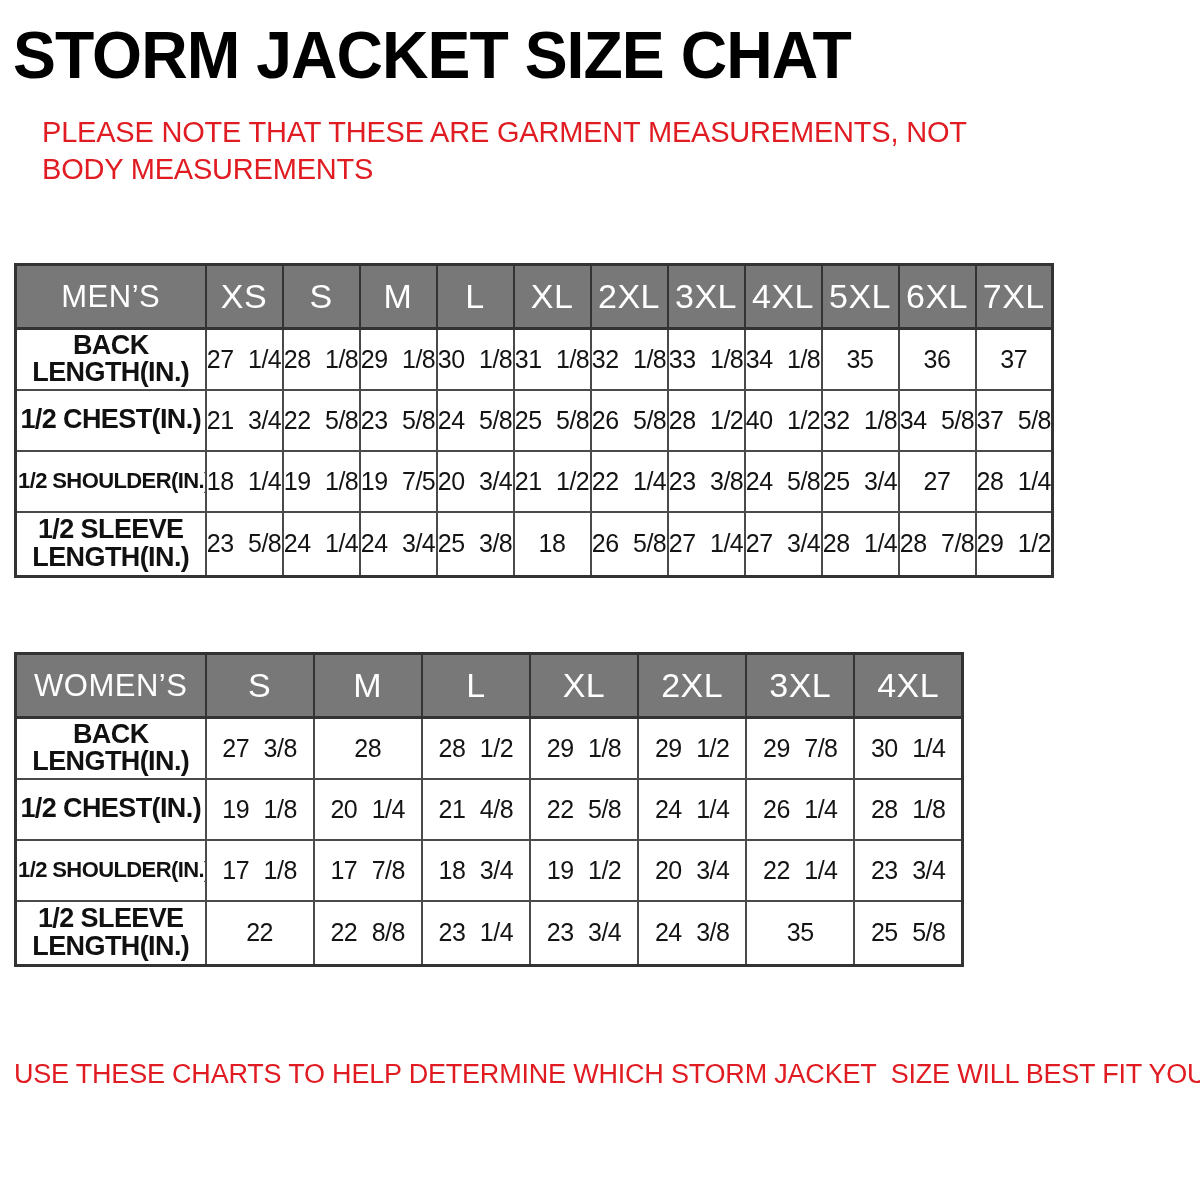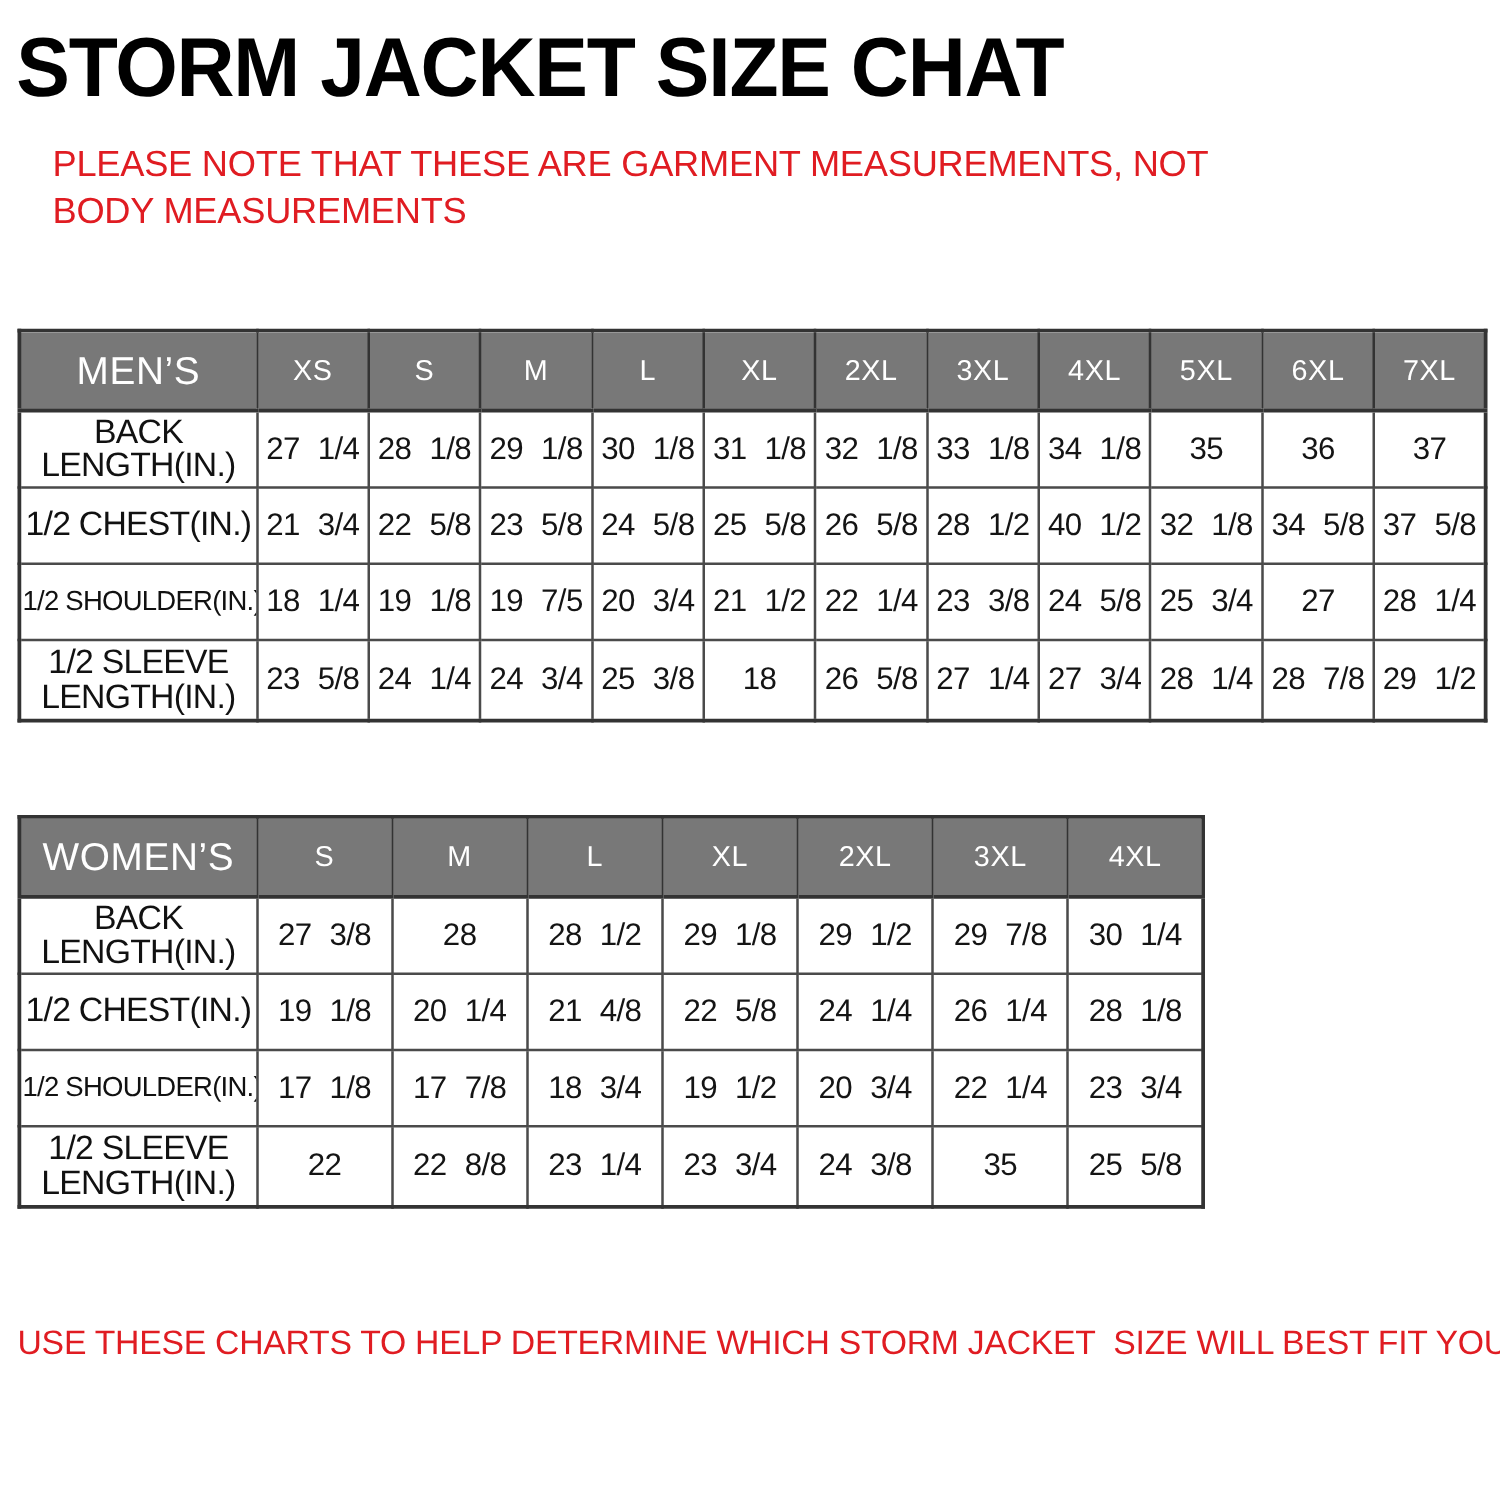--- a/index.html
+++ b/index.html
@@ -48,21 +48,21 @@
     white-space: pre;
   }
 
   table.size-table {
     position: absolute;
     left: 14px;
     border-collapse: collapse;
     table-layout: fixed;
     border: 3px solid #333;
   }
-  table.size-table.mens   { top: 263px; width: 1176px; }
+  table.size-table.mens   { top: 263px; width: 1040px; }
   table.size-table.womens { top: 652px; width:  950px; }
 
   table.size-table col.label-col { width: 190px; }
 
   table.size-table th,
   table.size-table td {
     border: 2px solid #4a4a4a;
     text-align: center;
     vertical-align: middle;
     overflow: hidden;
@@ -71,28 +71,28 @@
   table.size-table thead tr { height: 64px; }
   table.size-table tbody tr { height: 61px; }
   table.size-table tbody tr:last-child { height: 65px; }
 
   table.size-table thead th {
     background: #787878;
     color: #ffffff;
     border-color: #333;
     border-bottom-width: 3px;
     font-weight: 500;
-    font-size: 23px;
+    font-size: 34px;
     letter-spacing: 0.5px;
   }
   table.size-table thead th.corner { font-size: 31px; }
 
   table.size-table tbody th {
     background: #fff;
-    font-weight: 400;
+    font-weight: 700;
     font-size: 27px;
     letter-spacing: -0.6px;
     line-height: 1.02;
     padding: 0 1px;
     white-space: nowrap;
   }
   table.size-table tbody tr:nth-child(3) th { font-size: 22px; }
 
   table.size-table tbody td {
     background: #fff;

